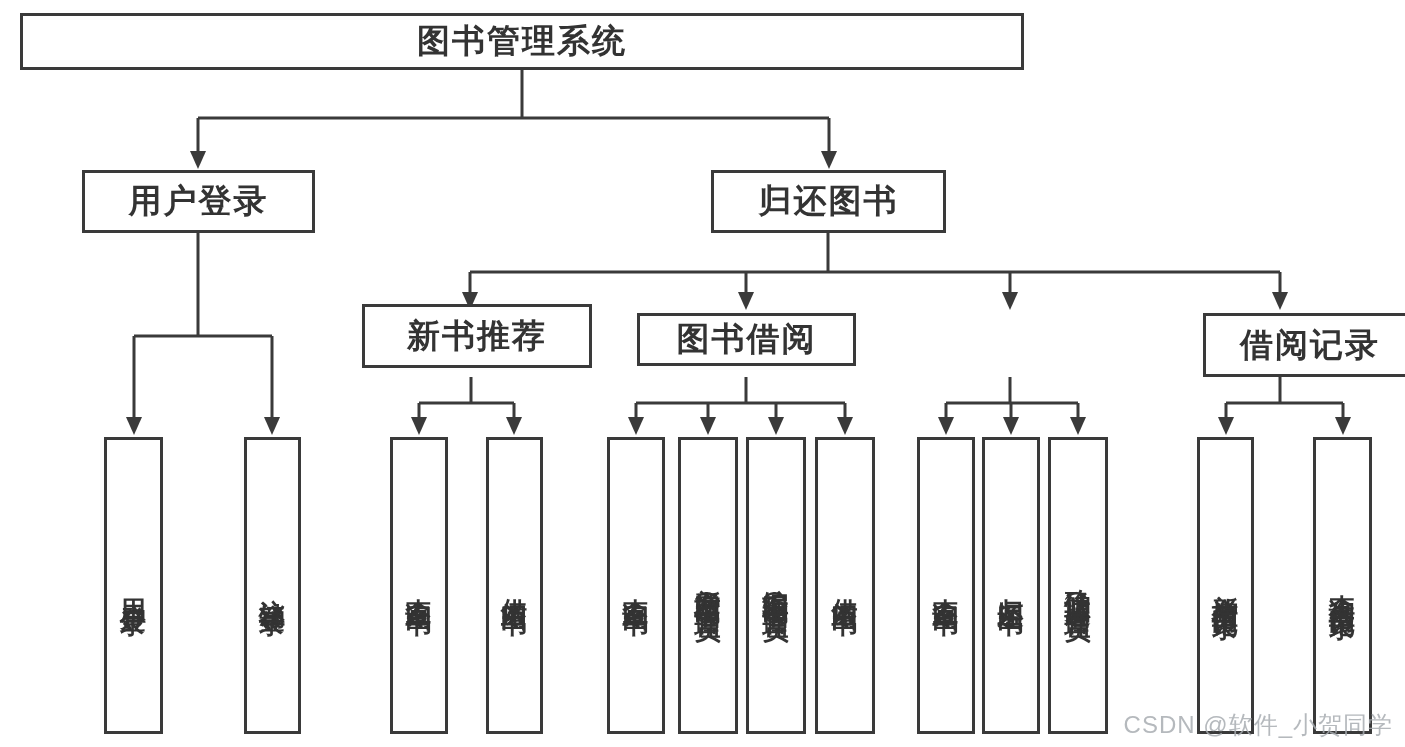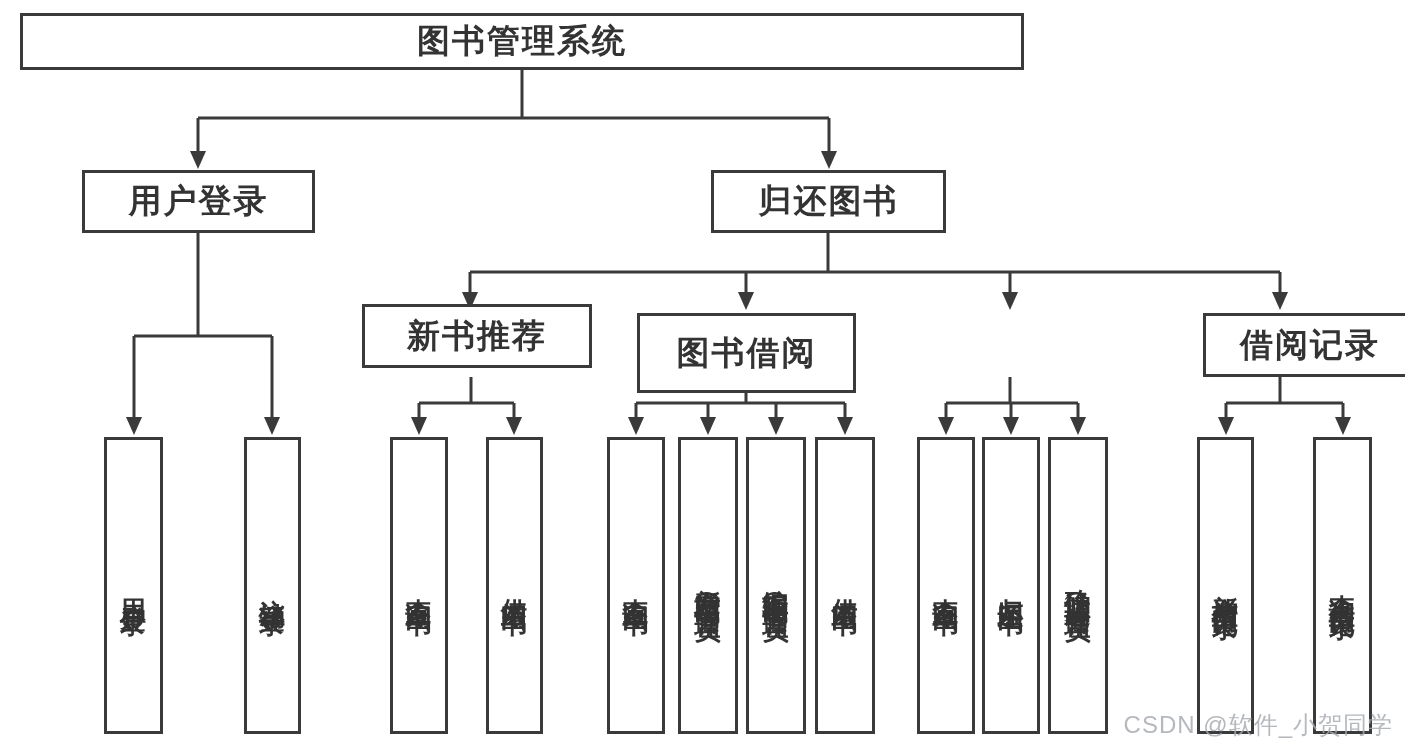--- a/index.html
+++ b/index.html
@@ -35,21 +35,21 @@
     letter-spacing: 4px;
     line-height: 1;
   }
   
   .n-root   { left: 20px;   top: 13px;  width: 1004px; height: 57px; }
   
   .n-login  { left: 82px;   top: 170px; width: 233px;  height: 63px; }
   .n-mgmt   { left: 711px;  top: 170px; width: 235px;  height: 63px; }
   
   .n-rec    { left: 362px;  top: 304px; width: 230px;  height: 64px; }
-  .n-borrow { left: 637px;  top: 313px; width: 219px;  height: 80px; }
+  .n-borrow { left: 637px;  top: 313px; width: 219px;  height: 53px; }
   .n-cur    { left: 903px;  top: 313px; width: 214px;  height: 64px; }
   .n-hist   { left: 1173px; top: 313px; width: 214px;  height: 64px; margin-left: 30px; }
   
   .leaf { top: 437px; height: 297px; }
   .l-1  { left: 104px;  width: 59px; }
   .l-2  { left: 244px;  width: 57px; }
   .l-3  { left: 390px;  width: 58px; }
   .l-4  { left: 486px;  width: 57px; }
   .l-5  { left: 607px;  width: 58px; }
   .l-6  { left: 678px;  width: 60px; }

